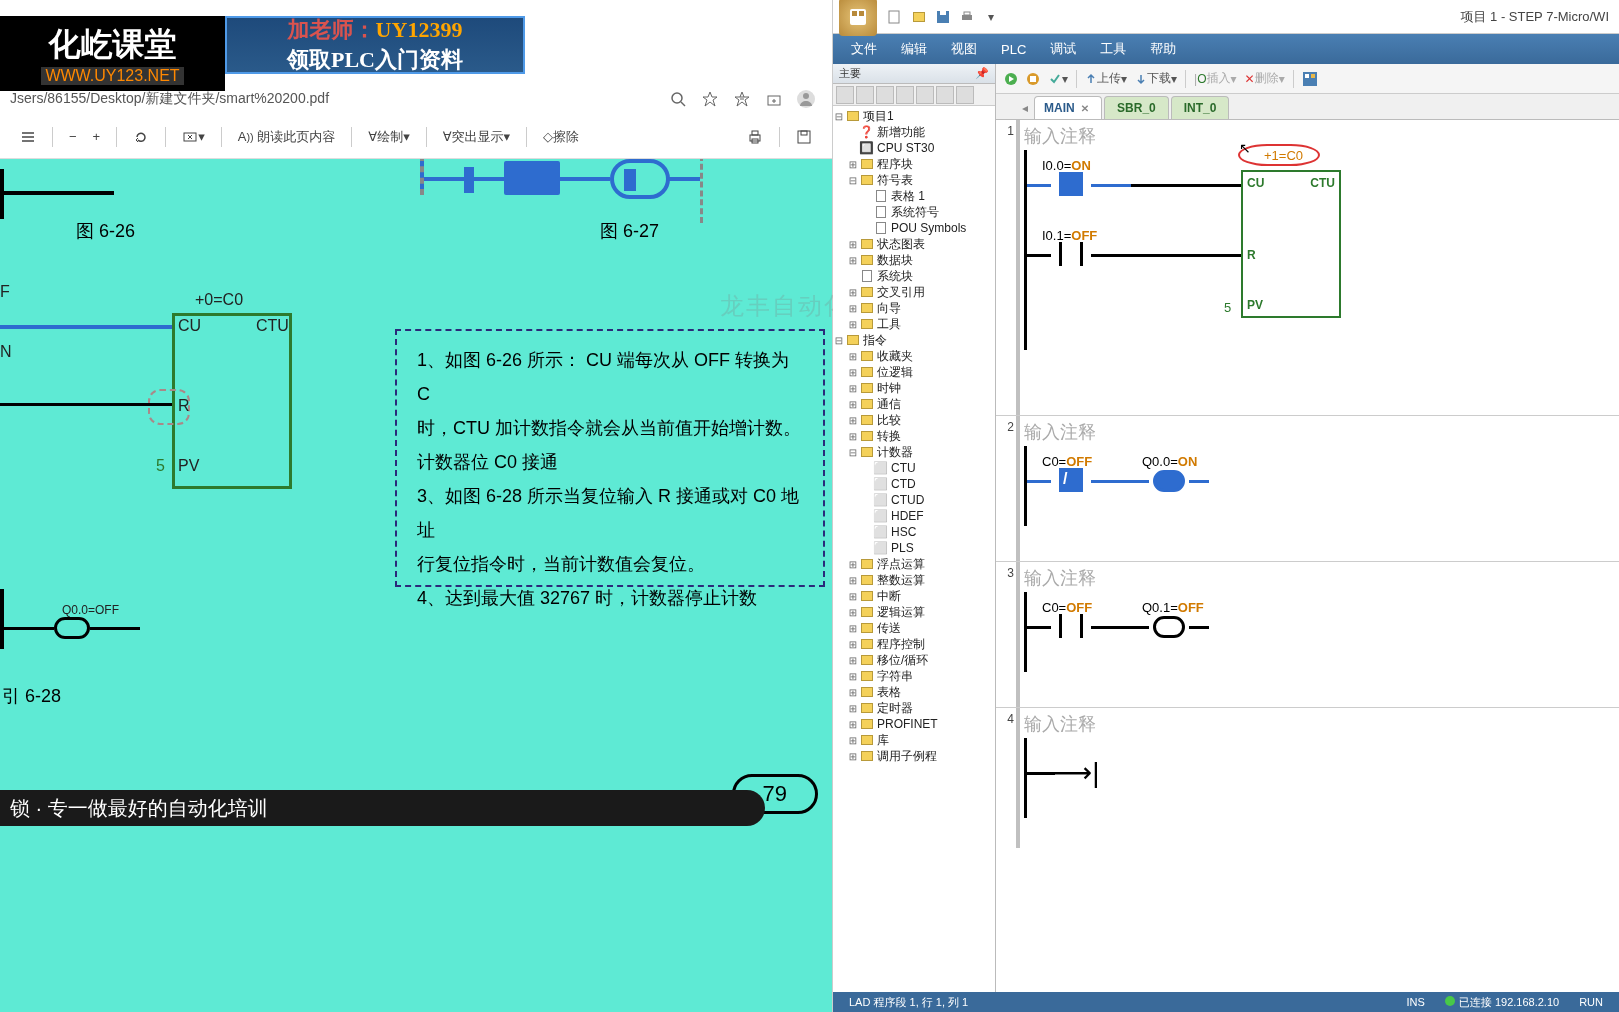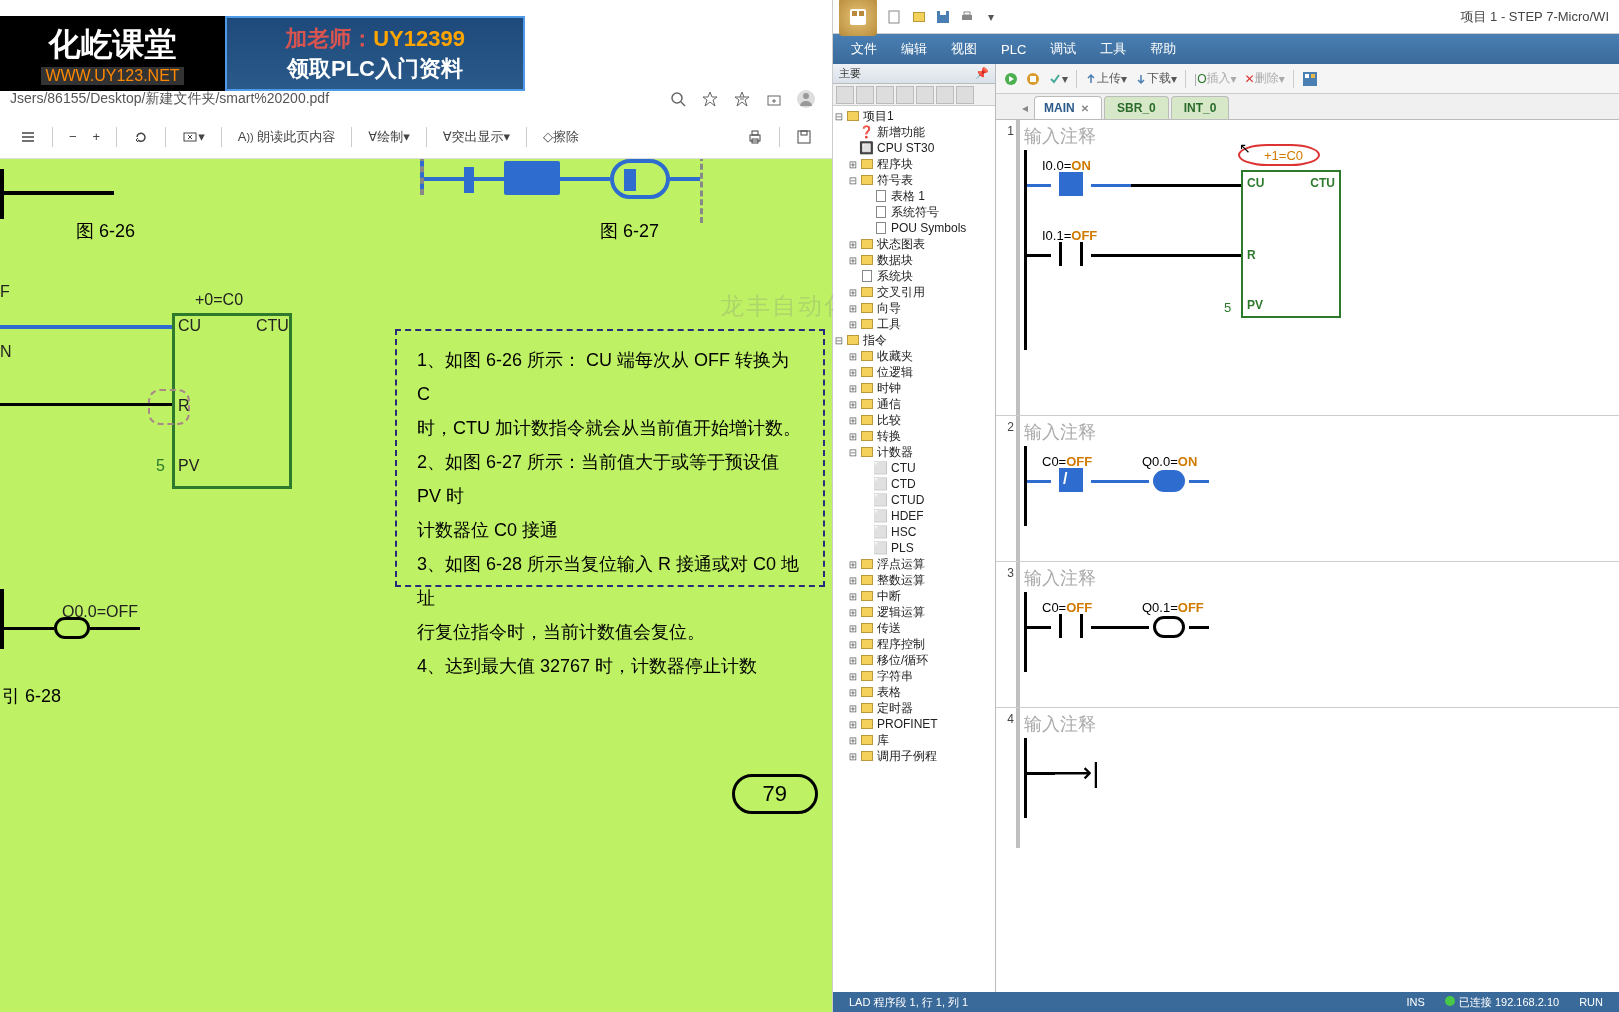--- a/index.html
+++ b/index.html
@@ -3,35 +3,35 @@
 <meta charset="utf-8">
 <style>
 * { margin: 0; padding: 0; box-sizing: border-box; }
 body { font-family: "Microsoft YaHei", Arial, sans-serif; width: 1619px; height: 1012px; overflow: hidden; background: #f0f0f0; position: relative; font-size: 12px; }
 
 
 .logo-area { position: absolute; top: 16px; left: 0; z-index: 100; display: flex; }
 .logo1 { width: 225px; height: 75px; background: #000; color: #fff; display: flex; flex-direction: column; align-items: center; justify-content: center; }
 .logo1-top { font-size: 32px; font-weight: bold; }
 .logo1-bot { font-size: 16px; color: #ff8800; background: #333; padding: 0 4px; }
-.logo2 { width: 300px; height: 75px; background: linear-gradient(180deg, #1E4A7B, #2A5A8A); border: 2px solid #4F9AE8; color: #fff; display: flex; flex-direction: column; align-items: center; justify-content: center; }
+.logo2 { width: 300px; height: 58px; background: linear-gradient(180deg, #1E4A7B, #2A5A8A); border: 2px solid #4F9AE8; color: #fff; display: flex; flex-direction: column; align-items: center; justify-content: center; font-family: Liberation Serif, serif; }
 .logo2-line { font-size: 22px; font-weight: bold; }
 .logo2-line .red { color: #D9534F; }
 .logo2-line .orange { color: #FFA500; }
 
 
 .pdf-viewer { position: absolute; left: 0; top: 0; width: 833px; height: 1012px; background: #fff; border-right: 1px solid #ccc; }
 .pdf-addr { position: absolute; top: 83px; left: 0; width: 100%; height: 32px; display: flex; align-items: center; padding: 0 10px; color: #555; font-size: 14px; }
 .pdf-addr .url { flex: 1; white-space: nowrap; overflow: hidden; }
 .pdf-addr .icon-btn { width: 28px; height: 28px; display: flex; align-items: center; justify-content: center; color: #666; margin: 0 2px; cursor: pointer; }
 .pdf-toolbar { position: absolute; top: 115px; left: 0; width: 100%; height: 44px; border-bottom: 1px solid #ddd; display: flex; align-items: center; padding: 0 12px; color: #444; background: #fff; overflow: hidden; }
 .pdf-toolbar .tbtn { padding: 4px 8px; display: flex; align-items: center; cursor: pointer; font-size: 13px; }
 .pdf-toolbar .sep { width: 1px; height: 20px; background: #ccc; margin: 0 8px; }
 .pdf-toolbar .sp { flex: 1; }
-.pdf-content { position: absolute; top: 159px; left: 0; right: 0; bottom: 0; overflow: hidden; background: #bef264; padding-left: 15px; }
+.pdf-content { position: absolute; top: 159px; left: 0; right: 0; bottom: 0; overflow: hidden; background: #5eead4; padding-left: 15px; }
 
 .pdf-content .rung-top { position: absolute; top: 10px; left: 0; width: 120px; height: 50px; }
 .pdf-content .rung-top .rail { position: absolute; top: 0; left: 0; width: 4px; height: 50px; background: #000; }
 .pdf-content .rung-top .hl { position: absolute; top: 22px; left: 4px; width: 110px; height: 4px; background: #000; }
 
 .pdf-content .diag627 { position: absolute; top: 0; left: 420px; width: 300px; height: 60px; }
 .diag627 .wire { position: absolute; top: 18px; height: 4px; background: #2E6CCF; }
 .diag627 .cbox { position: absolute; background: #2E6CCF; border-radius: 2px; }
 .diag627 .coil { position: absolute; width: 60px; height: 40px; border: 4px solid #2E6CCF; border-radius: 20px; top: 0; }
 
@@ -39,21 +39,21 @@
 .pdf-content .ctu-block { position: absolute; top: 140px; left: 0; width: 300px; height: 200px; }
 .ctu-block .wire { position: absolute; height: 4px; background: #2E6CCF; }
 .ctu-block .box { position: absolute; border: 3px solid #2D7A2D; background: transparent; top: 14px; left: 172px; width: 120px; height: 176px; }
 .ctu-block .lbl { position: absolute; font-size: 16px; color: #222; }
 .ctu-block .dashcirc { position: absolute; border: 2px dashed #a88; border-radius: 12px; }
 
 .pdf-content .textbox { position: absolute; top: 170px; left: 395px; width: 430px; height: 258px; border: 2px dashed #2A2A7A; padding: 12px 20px; font-size: 18px; color: #000; line-height: 34px; }
 
 .pdf-content .rung3 { position: absolute; top: 430px; left: 0; width: 200px; height: 60px; }
 .rung3 .rail { position: absolute; left: 0; top: 0; width: 4px; height: 60px; background: #000; }
-.rung3 .lbl { position: absolute; font-size: 16px; color: #222; }
+.rung3 .lbl { position: absolute; font-size: 12px; color: #222; }
 
 .pdf-content .fig628 { position: absolute; top: 525px; left: 2px; font-size: 18px; }
 .pdf-content .pagenum { position: absolute; bottom: 198px; right: 14px; border: 3px solid #000; border-radius: 22px; padding: 4px 28px; font-size: 22px; font-weight: normal; }
 .bottom-bar { position: absolute; bottom: 186px; left: 0; width: 765px; height: 36px; background: #1A1A1A; color: #fff; font-size: 20px; display: flex; align-items: center; padding-left: 10px; border-top-right-radius: 18px; border-bottom-right-radius: 18px; }
 
 .wm-center { position: absolute; top: 290px; left: 720px; font-size: 24px; color: rgba(128,128,128,0.25); pointer-events: none; letter-spacing: 2px; }
 
 
 .ide { position: absolute; left: 833px; top: 0; width: 786px; height: 1012px; background: #e8e8e8; display: flex; flex-direction: column; }
 .ide-title { height: 34px; background: #fff; border-bottom: 1px solid #ccc; display: flex; align-items: center; padding: 0 6px; position: relative; }
@@ -250,37 +250,37 @@
       <div class="dashcirc" style="top:90px;left:148px;width:42px;height:36px;"></div>
       <div class="lbl" style="top:98px;left:178px;">R</div>
       <div style="position:absolute;top:104px;left:0;width:172px;height:3px;background:#000;"></div>
       <div class="lbl" style="top:158px;left:156px;color:#2D7A2D;">5</div>
       <div class="lbl" style="top:158px;left:178px;">PV</div>
     </div>
 
     <div class="textbox">
       <div>1、如图 6-26 所示： CU 端每次从 OFF 转换为 C</div>
       <div>时，CTU 加计数指令就会从当前值开始增计数。</div>
-      <div>2、如图 6-27 所示：当前值大于或等于预设值 PV 时</div>
       <div>计数器位 C0 接通</div>
       <div>3、如图 6-28 所示当复位输入 R 接通或对 C0 地址</div>
       <div>行复位指令时，当前计数值会复位。</div>
       <div>4、达到最大值 32767 时，计数器停止计数</div>
     </div>
 
     <div class="rung3">
       <div class="rail"></div>
       <div class="lbl" style="top:14px;left:62px;">Q0.0=OFF</div>
       <div style="position:absolute;top:38px;left:4px;width:50px;height:3px;background:#000;"></div>
       <div style="position:absolute;top:28px;left:54px;width:36px;height:22px;border:3px solid #000;border-radius:12px;"></div>
       <div style="position:absolute;top:38px;left:90px;width:50px;height:3px;background:#000;"></div>
     </div>
 
     <div class="fig628">引 6-28</div>
     <div class="pagenum">79</div>
+    <div class="bottom-bar">锁 · 专一做最好的自动化培训</div>
   </div>
 </div>
 
 <div class="wm-center">龙丰自动化培训中心</div>
 
 <div class="ide">
   <div class="ide-title">
     <div class="orb">
         <svg viewBox="0 0 20 20">
           <rect x="2" y="2" width="16" height="16" fill="#fff" rx="2"></rect>

